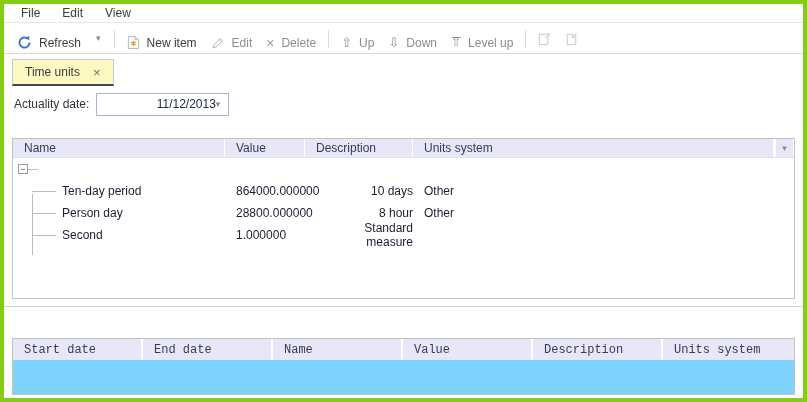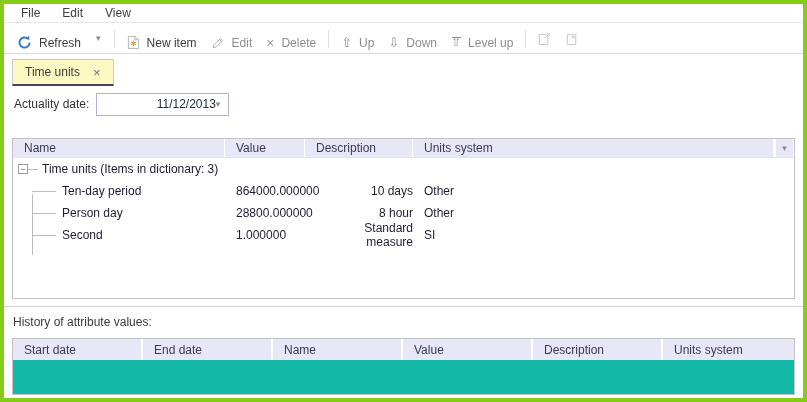--- a/index.html
+++ b/index.html
@@ -52,21 +52,21 @@
   .c-units { flex:1; padding-left:11px; }
   .minus-box { position:absolute; left:5px; top:50%; margin-top:-5px; width:10px; height:10px;
     border:1px solid #9a9a9a; background:#fff; font-size:9px; line-height:8px; text-align:center; color:#4c4c4c; }
   .root-label { padding-left:29px; }
   .root-dash { position:absolute; left:15px; top:50%; width:10px; border-top:1px solid #bcbcbc; }
   .child .c-name { padding-left:49px; }
   .child .c-name::before { content:""; position:absolute; left:19px; top:50%; width:24px; border-top:1px solid #bcbcbc; }
   
   .splitter { position:absolute; top:302px; left:0; right:0; height:3px; border-top:1px solid #d2d2d2; }
   .history-label { position:absolute; top:311px; left:9px; color:#3a3a3a; }
-  .history-panel { position:absolute; top:334px; left:8px; right:8px; height:57px; border:1px solid #c3c3c3; background:#14b8a6; }
+  .history-panel { position:absolute; top:334px; left:8px; right:8px; height:57px; border:1px solid #c3c3c3; background:#7dd3fc;font-family:Liberation Mono, monospace; }
   .history-header { display:flex; height:21px; background:#e7e7f7; color:#3a3a55; }
   .hh-cell { width:130px; display:flex; align-items:center; padding-left:11px; border-right:2px solid #fff; }
   .hh-cell:last-child { flex:1; border-right:none; }
   svg { display:block; }
 </style>
 </head>
 <body>
 
 <div class="window">
 
@@ -180,21 +180,20 @@
         <span class="caret">▾</span>
       </span>
     </div>
     <div class="tree">
       <div class="tree-vline"></div>
 
       <div class="grow">
         <span class="c-name">
           <span class="minus-box">−</span>
           <span class="root-dash"></span>
-          <span class="root-label">Time units (Items in dictionary: 3)</span>
         </span>
       </div>
 
       <div class="grow child">
         <span class="c-name">
             <span>Ten-day period</span>
           </span>
         <span class="c-value">864000.000000</span>
         <span class="c-desc">10 days</span>
         <span class="c-units">Other</span>
@@ -208,27 +207,25 @@
         <span class="c-desc">8 hour</span>
         <span class="c-units">Other</span>
       </div>
 
       <div class="grow child">
         <span class="c-name">
             <span>Second</span>
           </span>
         <span class="c-value">1.000000</span>
         <span class="c-desc">Standard measure</span>
-        <span class="c-units">SI</span>
       </div>
     </div>
   </div>
 
   <div class="splitter"></div>
-  <div class="history-label">History of attribute values:</div>
   <div class="history-panel">
     <div class="history-header">
       <span class="hh-cell">Start date</span>
       <span class="hh-cell">End date</span>
       <span class="hh-cell">Name</span>
       <span class="hh-cell">Value</span>
       <span class="hh-cell">Description</span>
       <span class="hh-cell">Units system</span>
     </div>
   </div>

